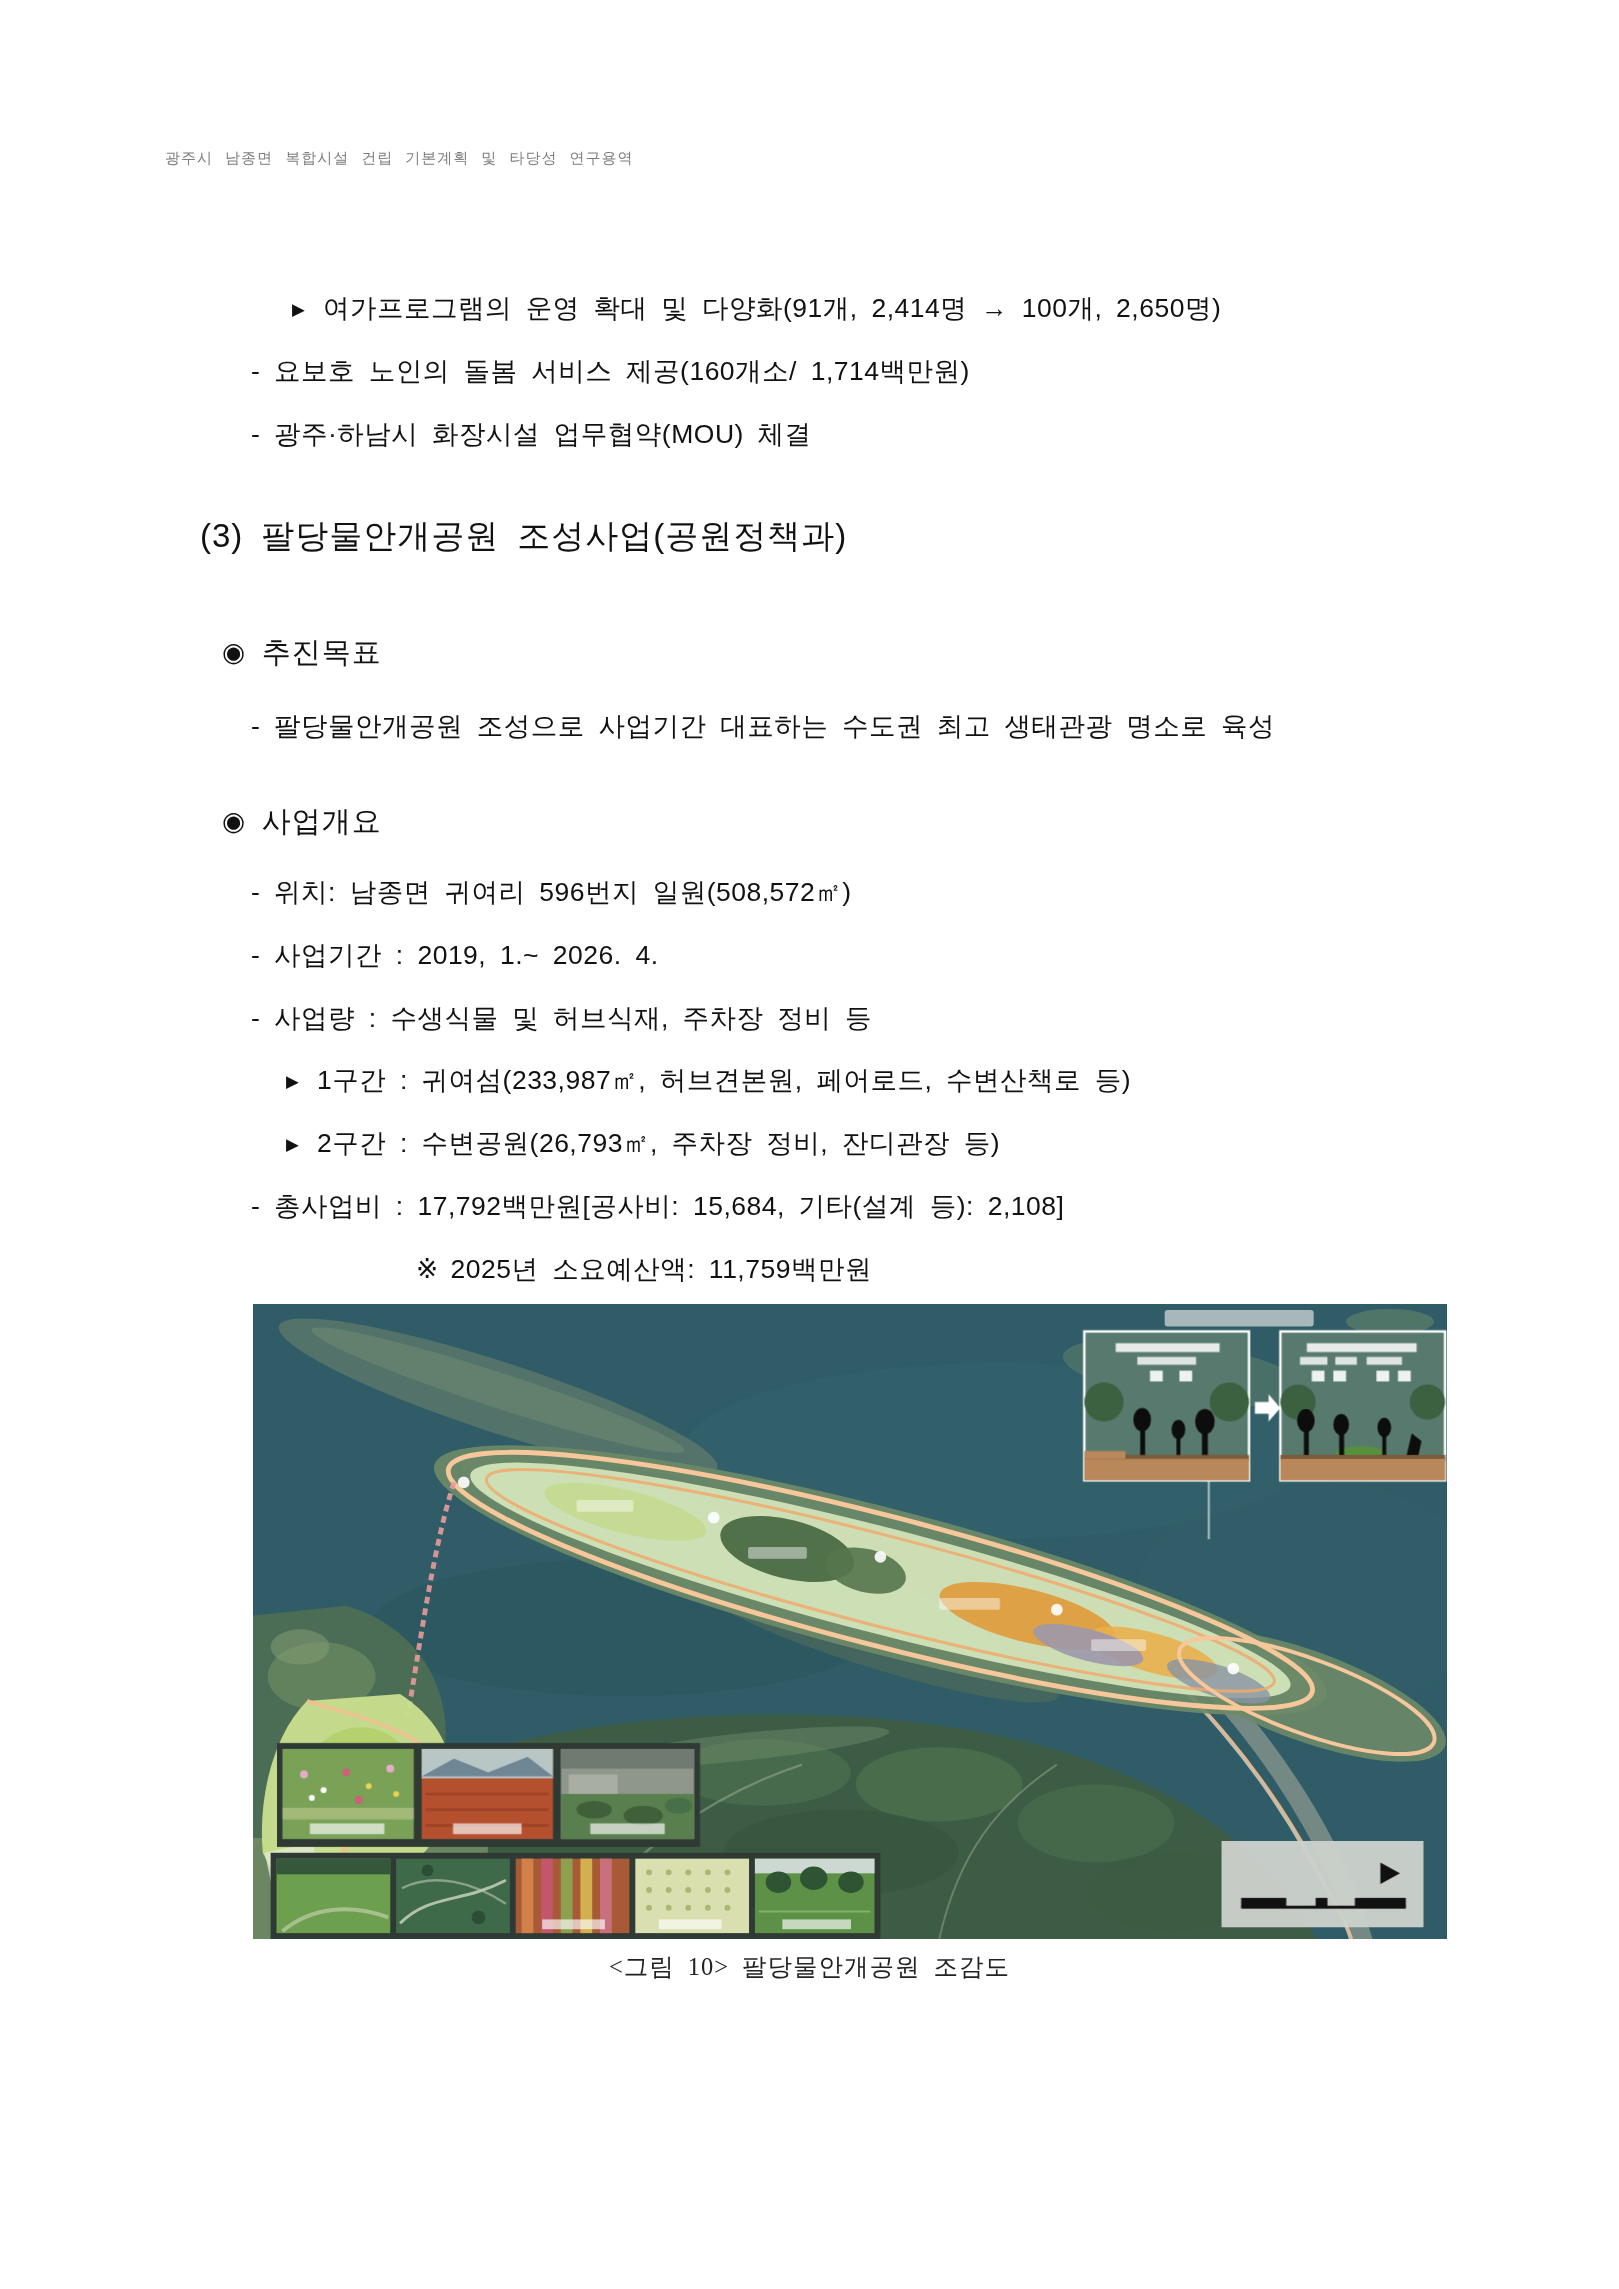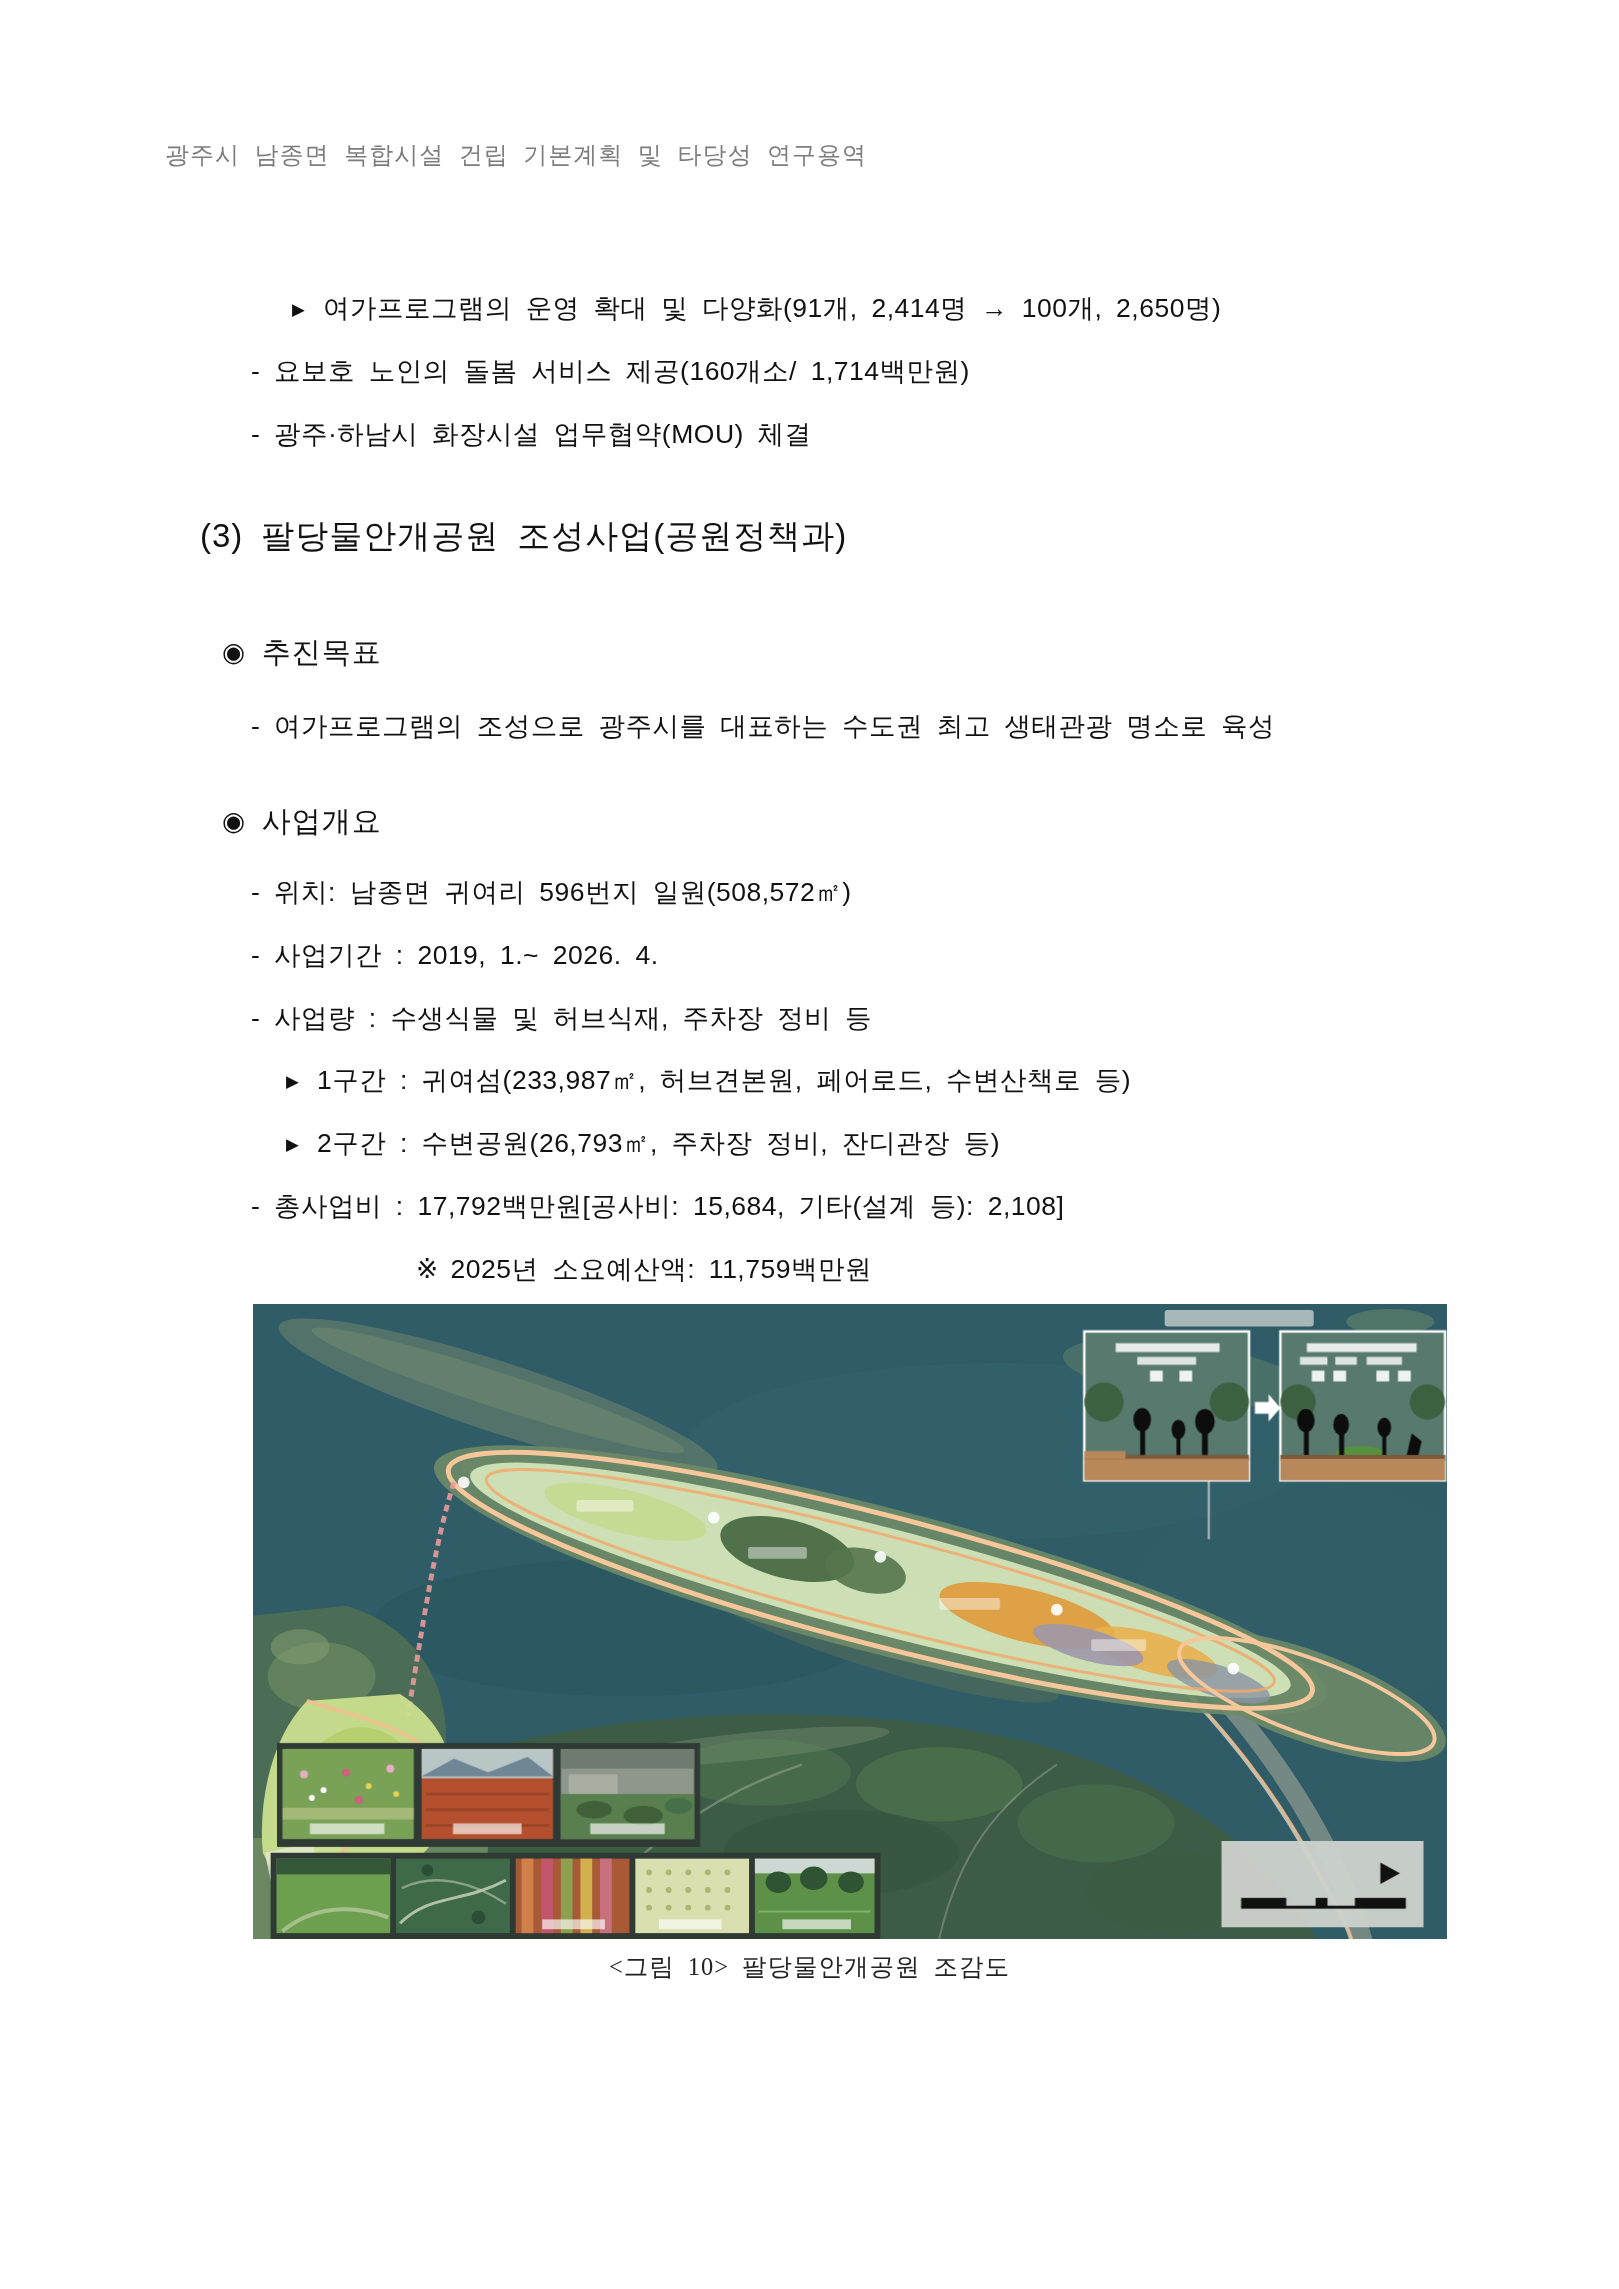--- a/index.html
+++ b/index.html
@@ -2,21 +2,21 @@
 <html><head>
 <meta charset="utf-8">
 <style>
   html,body{margin:0;padding:0;background:#9aa0a6;}
   .page{
     position:relative;width:1619px;height:2290px;background:#ffffff;
     font-family:"Liberation Sans","DejaVu Sans",sans-serif;color:#111;
     margin:0 auto;overflow:hidden;
   }
   .hdr{
-    position:absolute;left:165px;top:139px;font-size:24px;color:#7d7d7d;
+    position:absolute;left:165px;top:149px;font-size:15px;color:#7d7d7d;
     letter-spacing:1px;word-spacing:6.9px;
   }
   .line{position:absolute;display:flex;align-items:center;font-size:26.5px;
     letter-spacing:0.5px;word-spacing:5.9px;white-space:nowrap;}
   .line .mk{flex:0 0 auto;margin-right:13.7px;}
   .line.arrow .mk{font-size:16.7px;margin-right:17.6px;position:relative;top:1px;}
   .line.star .mk{margin-right:11.8px;}
   .sec-heading{
     position:absolute;left:200px;top:514px;font-size:33px;font-weight:normal;
     letter-spacing:1px;word-spacing:7.8px;white-space:nowrap;
@@ -58,21 +58,21 @@
   </div>
 
   <div class="sec-heading">(3) 팔당물안개공원 조성사업(공원정책과)</div>
 
   <div class="sub-title" style="left:222px;top:633px">
     <span class="mk">◉</span>
     <span>추진목표</span>
   </div>
   <div class="line" style="left:251px;top:708px">
     <span class="mk">-</span>
-    <span>여가프로그램의 조성으로 광주시를 대표하는 수도권 최고 생태관광 명소로 육성</span>
+    <span>팔당물안개공원 조성으로 사업기간 대표하는 수도권 최고 생태관광 명소로 육성</span>
   </div>
 
   <div class="sub-title" style="left:222px;top:802px">
     <span class="mk">◉</span>
     <span>사업개요</span>
   </div>
   <div class="line" style="left:251px;top:874px">
     <span class="mk">-</span>
     <span>위치: 남종면 귀여리 596번지 일원(508,572㎡)</span>
   </div>

